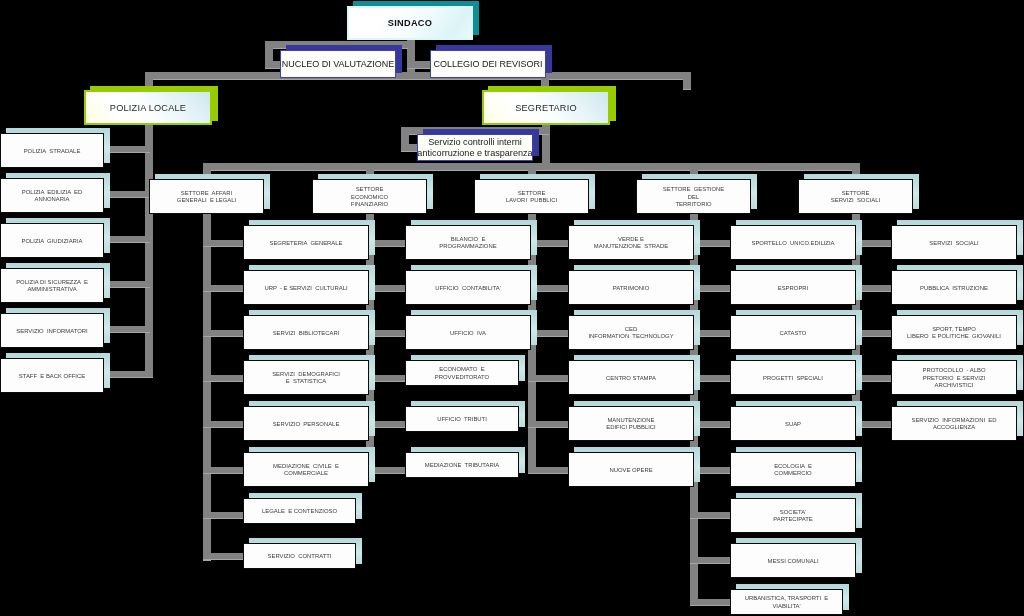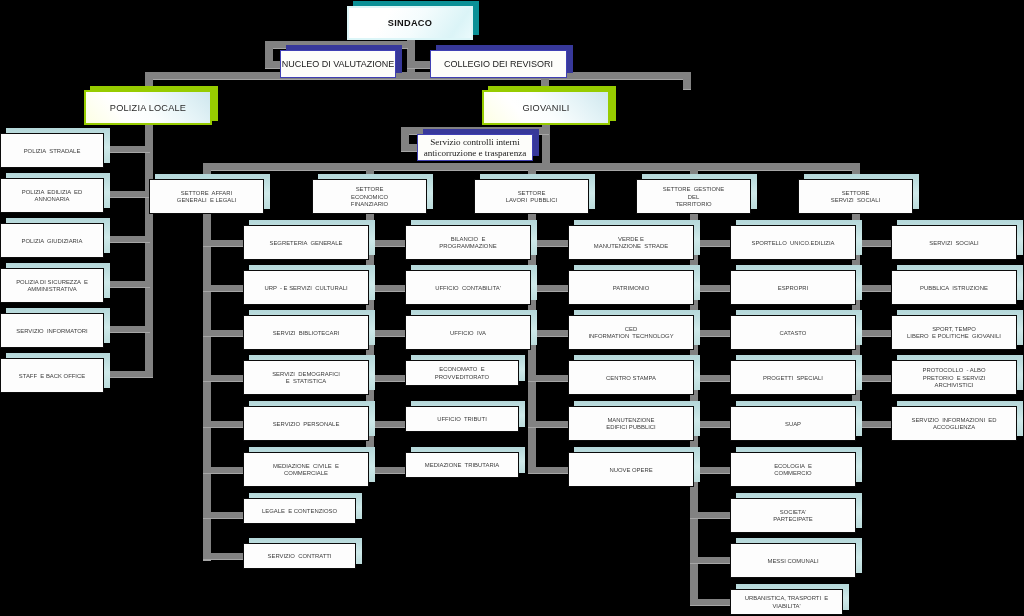--- a/index.html
+++ b/index.html
@@ -106,45 +106,45 @@
     <span>NUCLEO DI VALUTAZIONE</span>
   </div>
 </div>
 <div class="node s-teal" style="left:347px;top:6px;width:126px;height:34px;">
   <div class="sh"></div>
   <div class="face"></div>
   <div class="lbl">
     <span>SINDACO</span>
   </div>
 </div>
-<div class="node s-blue" style="left:430px;top:50px;width:137px;height:28px;">
+<div class="node s-blue" style="left:430px;top:50px;width:116px;height:28px;">
   <div class="sh"></div>
   <div class="face"></div>
   <div class="lbl">
     <span>COLLEGIO DEI REVISORI</span>
   </div>
 </div>
 <div class="node s-green" style="left:84px;top:90px;width:128px;height:35px;">
   <div class="sh"></div>
   <div class="face"></div>
   <div class="lbl">
     <span>POLIZIA LOCALE</span>
   </div>
 </div>
 <div class="node s-green" style="left:482px;top:90px;width:128px;height:35px;">
   <div class="sh"></div>
   <div class="face"></div>
   <div class="lbl">
-    <span>GIOVANILI</span>
+    <span>SEGRETARIO</span>
   </div>
 </div>
 <div class="node s-blue" style="left:417px;top:134px;width:116px;height:27px;">
   <div class="sh"></div>
   <div class="face"></div>
-  <div class="lbl" style="line-height:11px;font-size:9.1px;line-height:11px;font-family:Liberation Serif, serif;">
+  <div class="lbl" style="line-height:11px;font-size:9.1px;line-height:11px;">
     <span>Servizio controlli interni</span>
     <span>anticorruzione e trasparenza</span>
   </div>
 </div>
 <div class="node s-cyan" style="left:149px;top:179px;width:115px;height:35px;">
   <div class="sh"></div>
   <div class="face"></div>
   <div class="lbl">
     <span>SETTORE  AFFARI</span>
     <span>GENERALI  E LEGALI</span>

